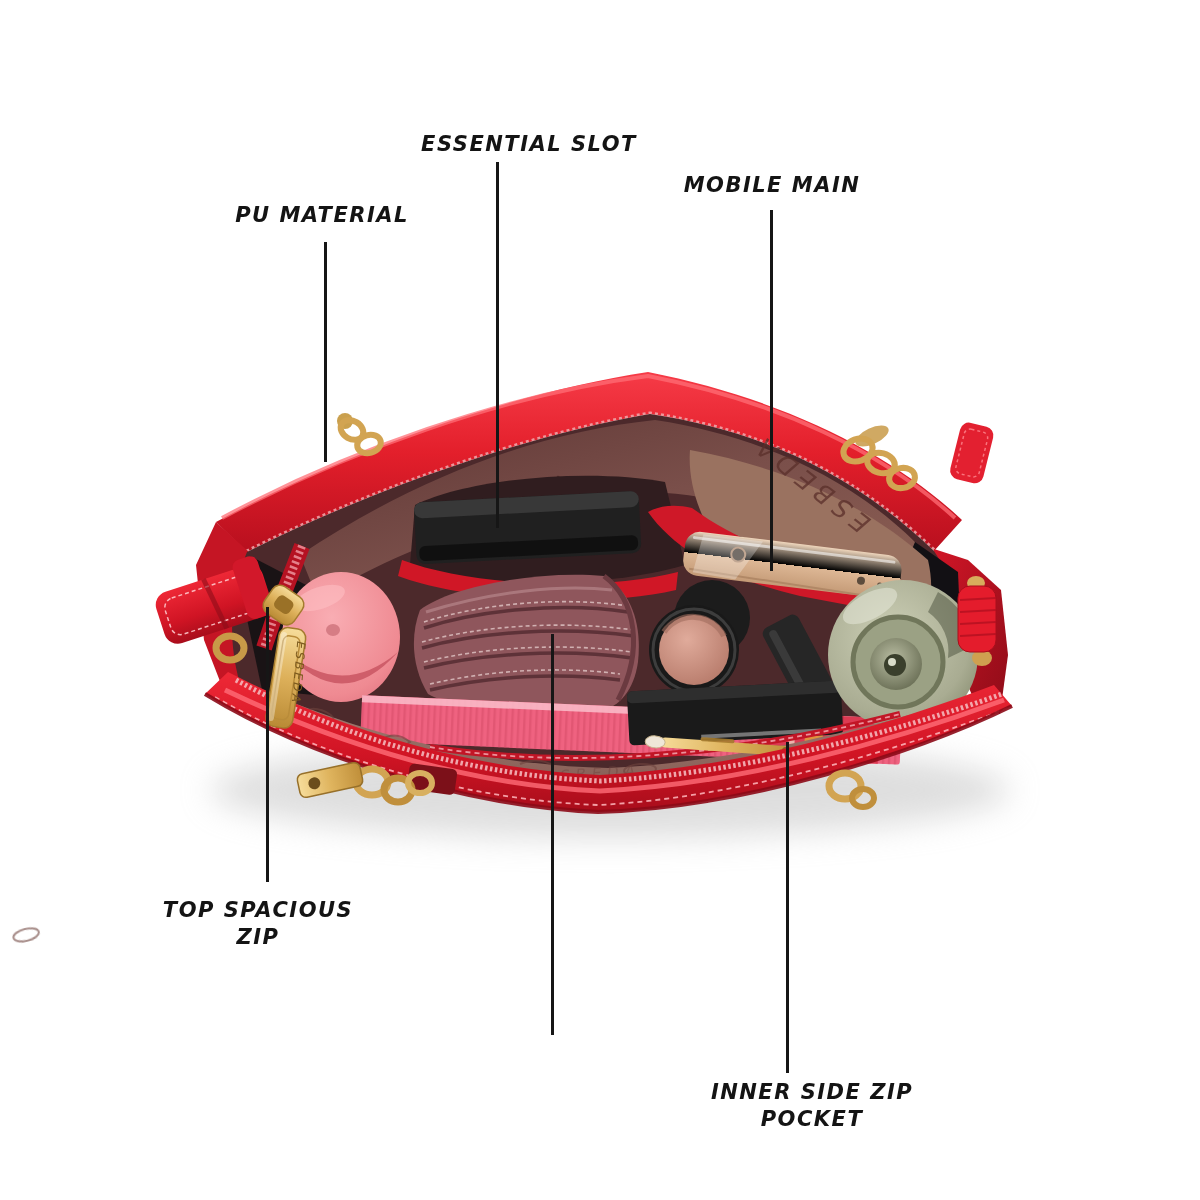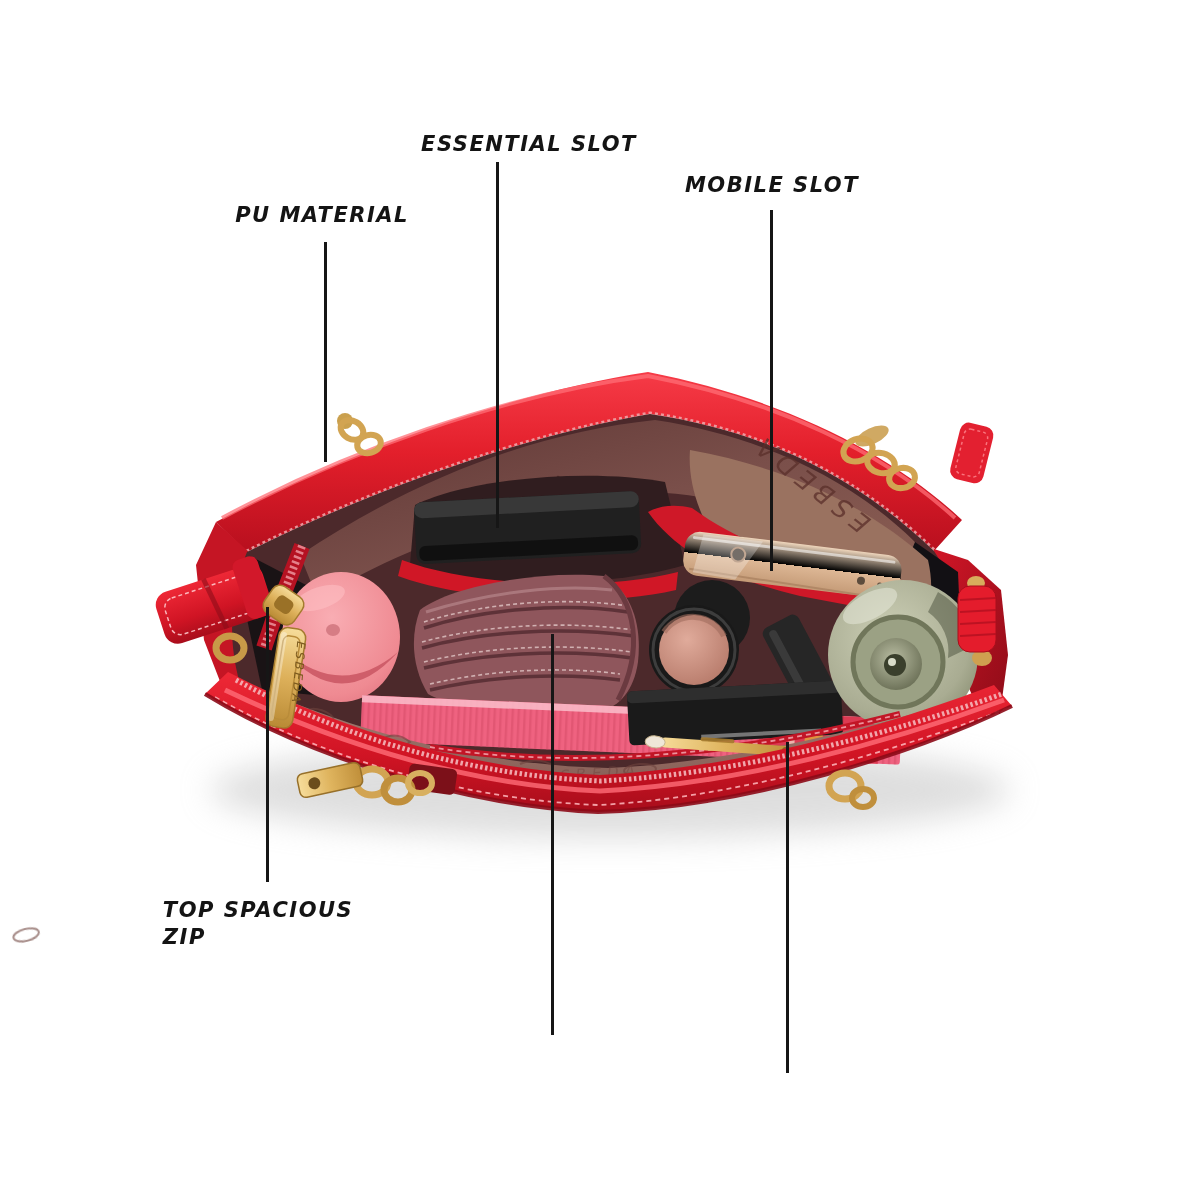--- a/index.html
+++ b/index.html
@@ -3,21 +3,21 @@
 <meta charset="utf-8">
 <style>
   html,body { margin:0; padding:0; background:#ffffff; }
   body { width:1200px; height:1200px; font-family:"DejaVu Sans", sans-serif; }
   .figure { position:relative; width:1200px; height:1200px; overflow:hidden; background:#fff; }
   svg.bag { position:absolute; left:0; top:0; }
 
   .anno-line { position:absolute; width:3px; background:#161616; z-index:5; }
   .anno-label {
     position:absolute; transform:translateX(-50%);
-    color:#141414; z-index:6;
+    text-align:center; color:#141414; z-index:6;
     font-style:italic; font-weight:600; font-size:21px;
     letter-spacing:1.5px; line-height:1.3; white-space:nowrap;
   }
   .anno-label span { display:block; }
 
   
   #lbl-pu        { left:322px; top:202px; }
   #lbl-essential { left:529px; top:131px; }
   #lbl-mobile    { left:772px; top:172px; }
   #lbl-topzip    { left:258px; top:897px; }
@@ -322,20 +322,24 @@
   <div class="anno-line" id="line-main"></div>
   <div class="anno-line" id="line-inner"></div>
 
   <div class="anno-label" id="lbl-pu">
     <span>PU MATERIAL</span>
   </div>
   <div class="anno-label" id="lbl-essential">
     <span>ESSENTIAL SLOT</span>
   </div>
   <div class="anno-label" id="lbl-mobile">
-    <span>MOBILE SLOT</span>
+    <span>MOBILE MAIN</span>
   </div>
   <div class="anno-label" id="lbl-topzip">
     <span>TOP SPACIOUS</span>
     <span>ZIP</span>
   </div>
+  <div class="anno-label" id="lbl-inner">
+    <span>INNER SIDE ZIP</span>
+    <span>POCKET</span>
+  </div>
 
 </div>
 
 </body></html>

